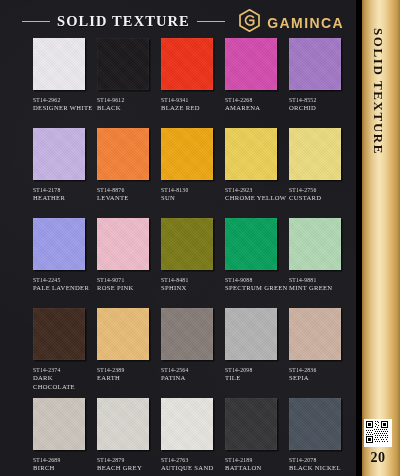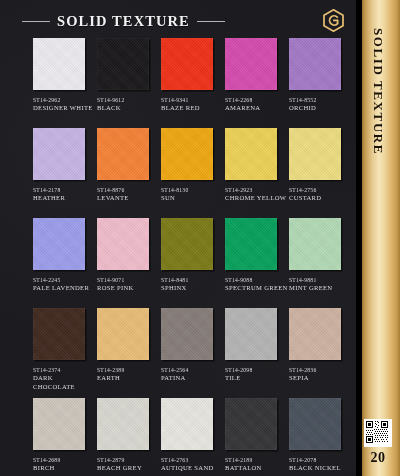--- a/index.html
+++ b/index.html
@@ -227,20 +227,21 @@
       <div class="rule right"></div>
     </div>
 
     <div id="brand">
       <span id="brand-mark">
         <svg width="21" height="23" viewBox="0 0 21 23">
           <path d="M10.5 0.8 L20 6.2 L20 16.8 L10.5 22.2 L1 16.8 L1 6.2 Z" fill="none" stroke="#e8bf72" stroke-width="1.7"></path>
           <path d="M14.2 8.0 A4.6 4.6 0 1 0 14.6 14.6 L14.6 11.4 L11.0 11.4" fill="none" stroke="#e8bf72" stroke-width="1.8" stroke-linecap="square"></path>
         </svg>
       </span>
+      <span id="brand-name">GAMINCA</span>
     </div>
 
   </div>
 
   <div id="grid">
       <div class="row">
         <div class="cell" style="left: 33px;">
           <div class="chip" style="background: rgb(236, 234, 239);"></div>
           <div class="chip-label">
             <span class="chip-code">ST14-2962</span>

